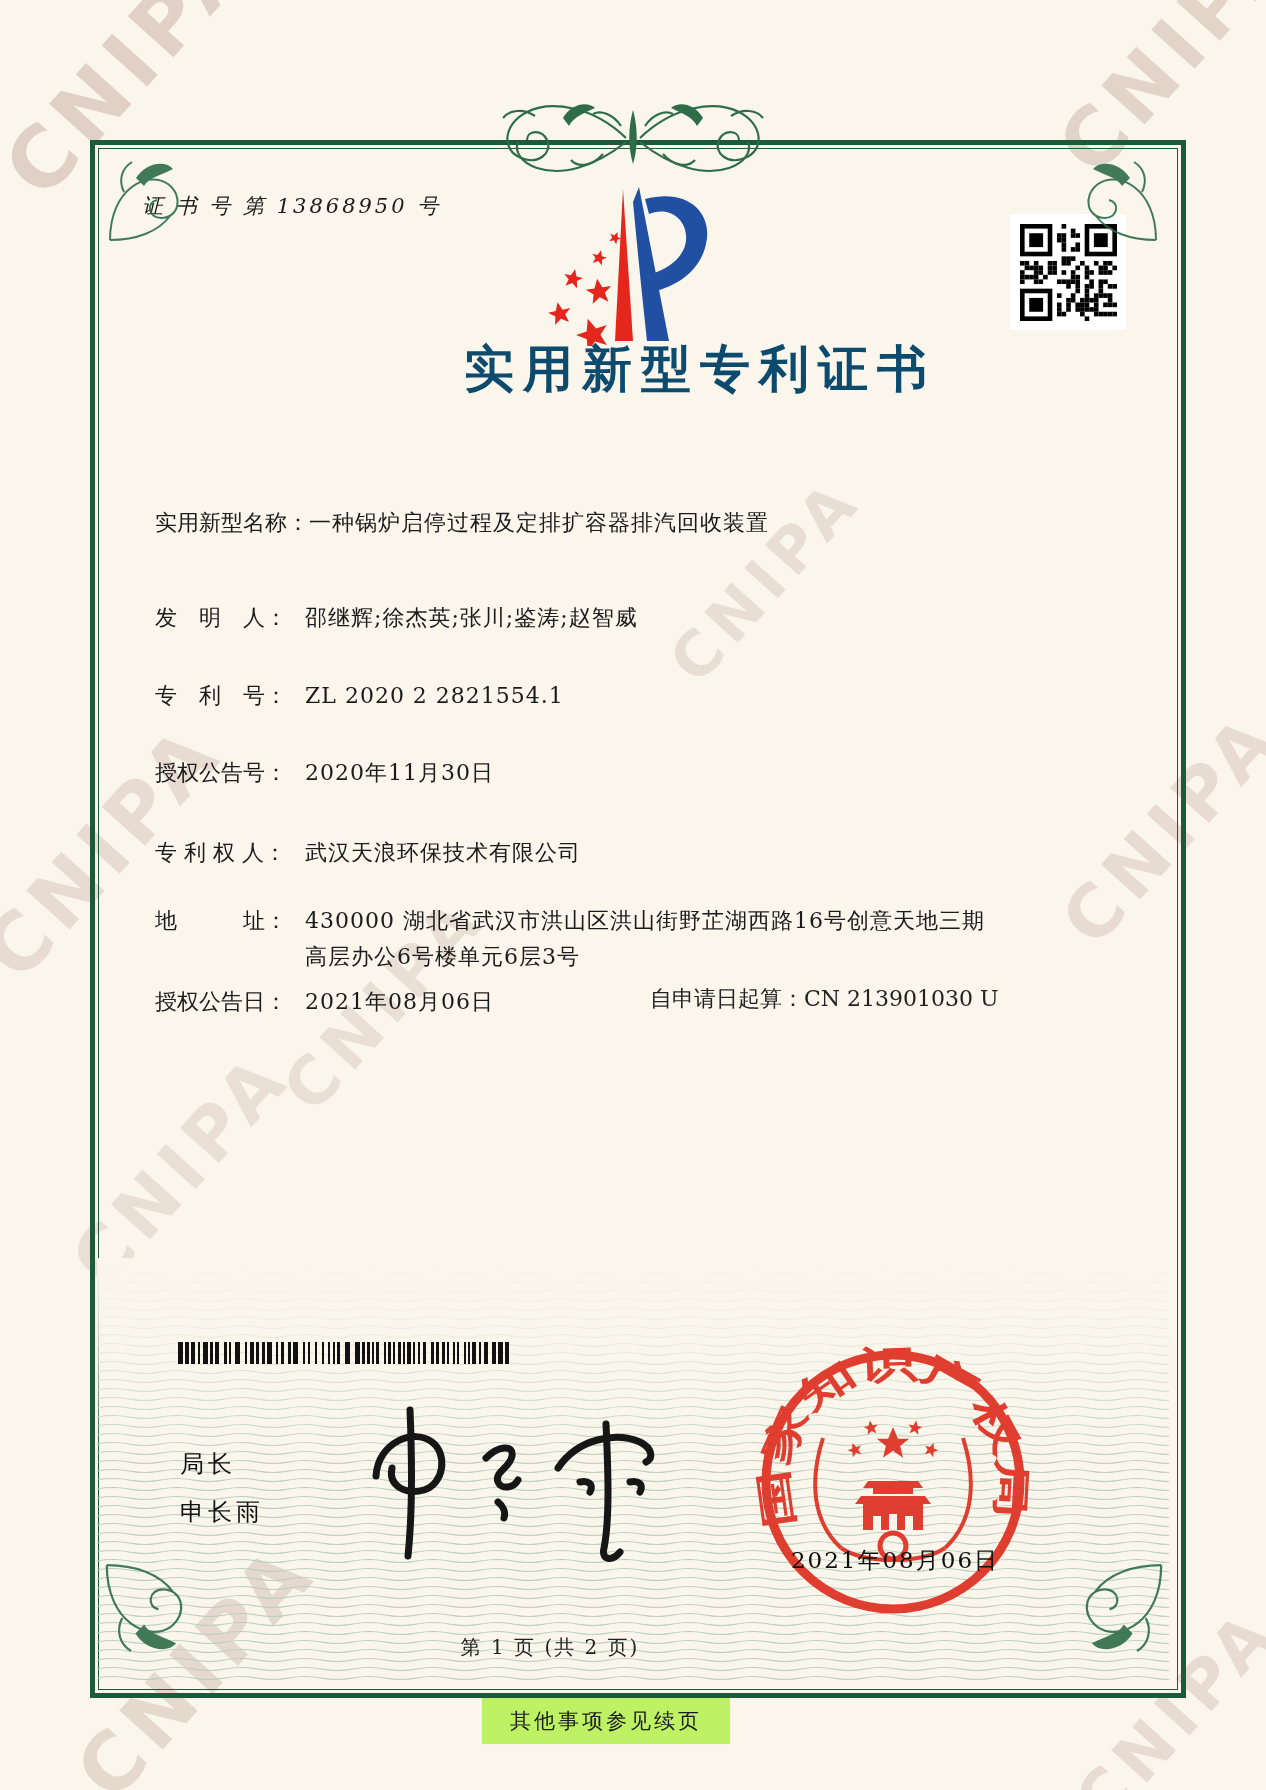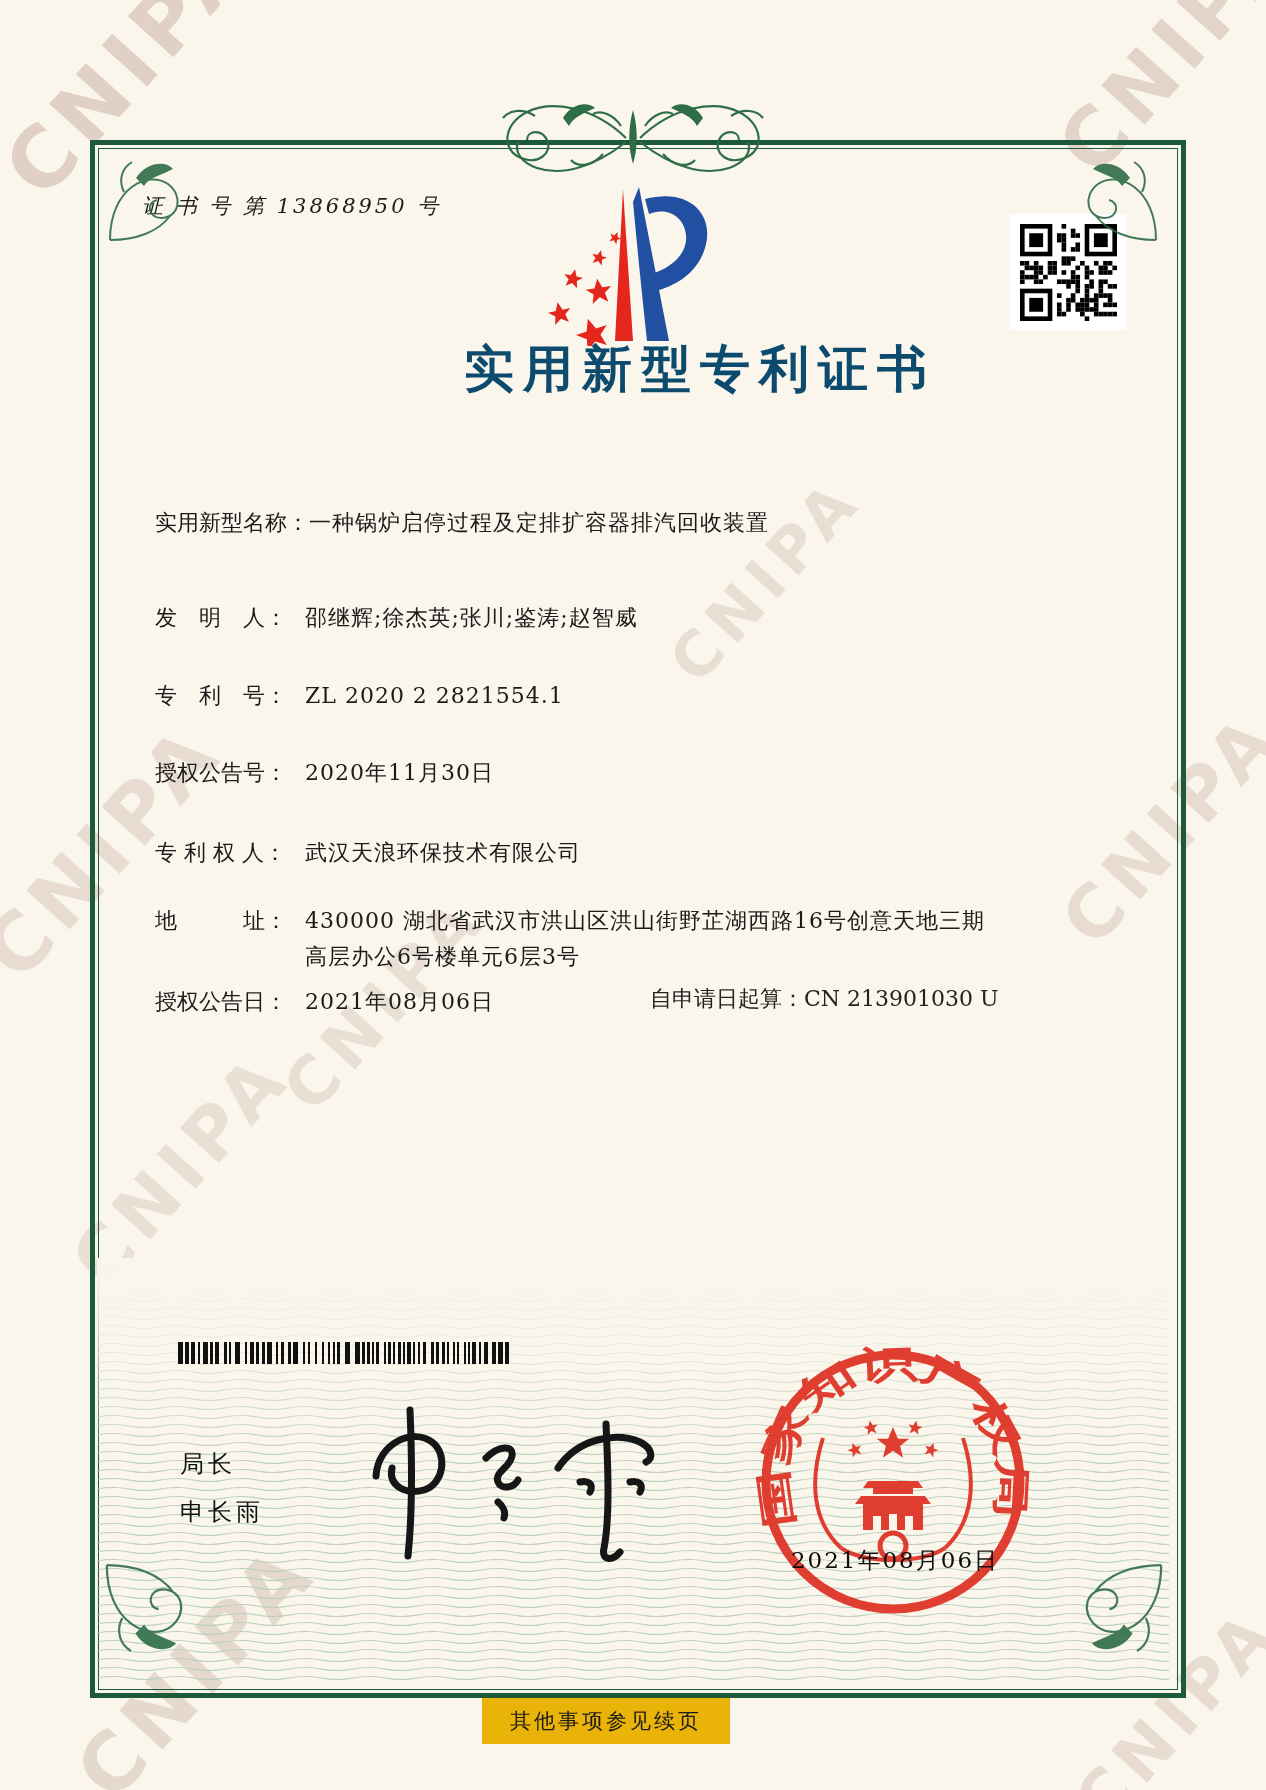--- a/index.html
+++ b/index.html
@@ -96,21 +96,21 @@
   .sig-title{position:absolute;left:180px;top:1448px;font-size:24px;letter-spacing:4px;color:#111;z-index:2;font-family:"DejaVu Sans","Liberation Sans",sans-serif;}
   .sig-name{position:absolute;left:180px;top:1496px;font-size:24px;letter-spacing:4px;color:#111;z-index:2;font-family:"DejaVu Sans","Liberation Sans",sans-serif;}
   .sig-script{position:absolute;left:348px;top:1398px;z-index:2;}
   .seal{position:absolute;left:753px;top:1342px;z-index:3;}
   .seal-date{
     position:absolute;left:765px;top:1545px;width:260px;text-align:center;
     font-size:23px;letter-spacing:2px;color:#0e0e0e;z-index:4;
   }
   .page-footer{position:absolute;left:370px;top:1634px;width:360px;text-align:center;font-size:20px;letter-spacing:2px;color:#222;z-index:2;}
   .cont-note{
-    position:absolute;left:482px;top:1698px;background:#eab308;
+    position:absolute;left:482px;top:1698px;background:#bef264;
     padding:9px 28px;font-size:21px;letter-spacing:3px;color:#1b1b1b;z-index:2;
     box-shadow:0 0 2px rgba(0,0,0,.04);
   }
 </style>
 </head>
 <body>
 
 <div class="page">
 
   <div class="wm wm1">CNIPA</div>
@@ -515,15 +515,16 @@
       <g stroke="#de2b1c" fill="none" stroke-width="4">
         <path d="M70,96 C56,140 60,180 88,206"></path>
         <path d="M210,96 C224,140 220,180 192,206"></path>
         <path d="M88,206 C112,222 168,222 192,206"></path>
         <circle cx="140" cy="204" r="13" stroke-width="5"></circle>
       </g>
     </g>
   </svg>
   <div class="seal-date">2021年08月06日</div>
 
+  <div class="page-footer">第 1 页 (共 2 页)</div>
   <div class="cont-note">其他事项参见续页</div>
 
 </div>
 
 </body></html>

